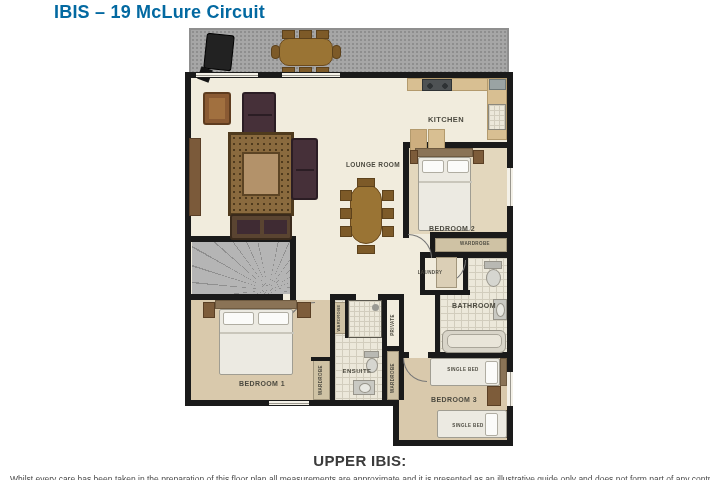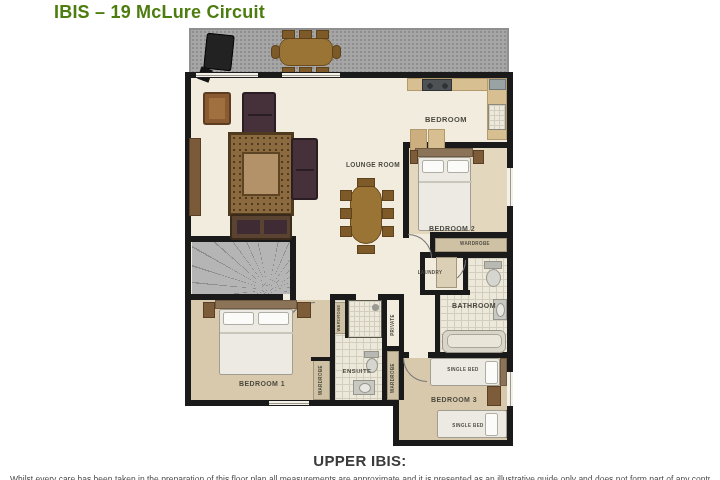--- a/index.html
+++ b/index.html
@@ -30,21 +30,21 @@
   .hboard{background:#8a7356;border:1px solid #6e5a40;box-sizing:border-box;}
   .btable{background:#7d5c3a;border:1px solid #5a3f24;box-sizing:border-box;}
   .fix{background:#d6d6d0;border:1px solid #97948a;box-sizing:border-box;}
   .arc{position:absolute;border:1.3px solid #777;border-right:none;border-bottom:none;
        border-radius:100% 0 0 0;box-sizing:border-box;}
   .win{position:absolute;background:#f4f1e8;}
   .winline{position:absolute;background:#9a978e;}
   .stairs{background:#b5b5b5;
           background-image:repeating-conic-gradient(from 180deg at 78% 92%,
             #b5b5b5 0deg 11deg,#8f8f8f 11deg 12deg);}
-  #title{position:absolute;left:54px;top:2px;font-size:18px;font-weight:700;color:#4d7c0f;
+  #title{position:absolute;left:54px;top:2px;font-size:18px;font-weight:700;color:#0369a1;
          letter-spacing:.2px;}
   #footer-heading{position:absolute;left:0;top:452px;width:720px;text-align:center;
          font-size:15px;font-weight:700;color:#3b3b3b;letter-spacing:.3px;}
   #fineprint{position:absolute;left:10px;top:474px;width:700px;text-align:center;
          font-size:8.5px;color:#4a4a4a;white-space:nowrap;overflow:hidden;}
 </style>
 </head>
 <body>
 
 <div id="title">IBIS – 19 McLure Circuit</div>
@@ -206,21 +206,21 @@
   <div class="abs hboard" style="left:315px;top:330px;width:7px;height:28px;"></div>
   <div class="abs bed" style="left:245px;top:330px;width:70px;height:28px;">
     <div class="pillow abs" style="left:54px;top:2px;width:13px;height:23px;"></div>
     </div>
   <div class="abs btable" style="left:302px;top:358px;width:14px;height:20px;"></div>
   <div class="abs hboard" style="left:315px;top:382px;width:7px;height:28px;"></div>
   <div class="abs bed" style="left:252px;top:382px;width:70px;height:28px;">
     <div class="pillow abs" style="left:47px;top:2px;width:13px;height:23px;"></div>
     </div>
 
-  <div class="lbl" style="left:261px;top:92px;font-size:7.5px;">BEDROOM</div>
+  <div class="lbl" style="left:261px;top:92px;font-size:7.5px;">KITCHEN</div>
   <div class="lbl" style="left:188px;top:137px;font-size:6.5px;">LOUNGE ROOM</div>
   <div class="lbl" style="left:267px;top:200px;font-size:7px;">BEDROOM 2</div>
   <div class="lbl" style="left:290px;top:216px;font-size:4.5px;">WARDROBE</div>
   <div class="lbl" style="left:245px;top:245px;font-size:4.5px;">LAUNDRY</div>
   <div class="lbl" style="left:289px;top:277px;font-size:7px;">BATHROOM</div>
   <div class="lbl" style="left:77px;top:355px;font-size:7px;">BEDROOM 1</div>
   <div class="lbl" style="left:172px;top:343px;font-size:6px;">ENSUITE</div>
   <div class="lbl" style="left:269px;top:371px;font-size:7px;">BEDROOM 3</div>
   <div class="lbl" style="left:278px;top:342px;font-size:4.5px;">SINGLE BED</div>
   <div class="lbl" style="left:283px;top:398px;font-size:4.5px;">SINGLE BED</div>

